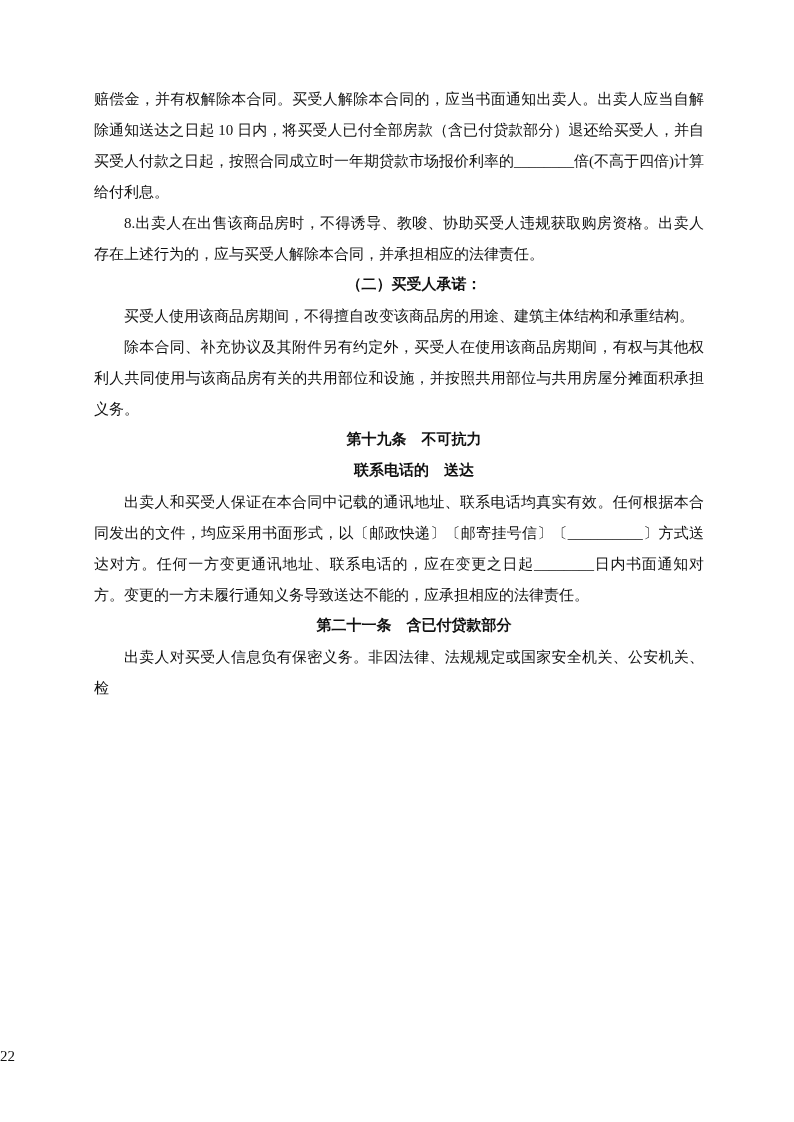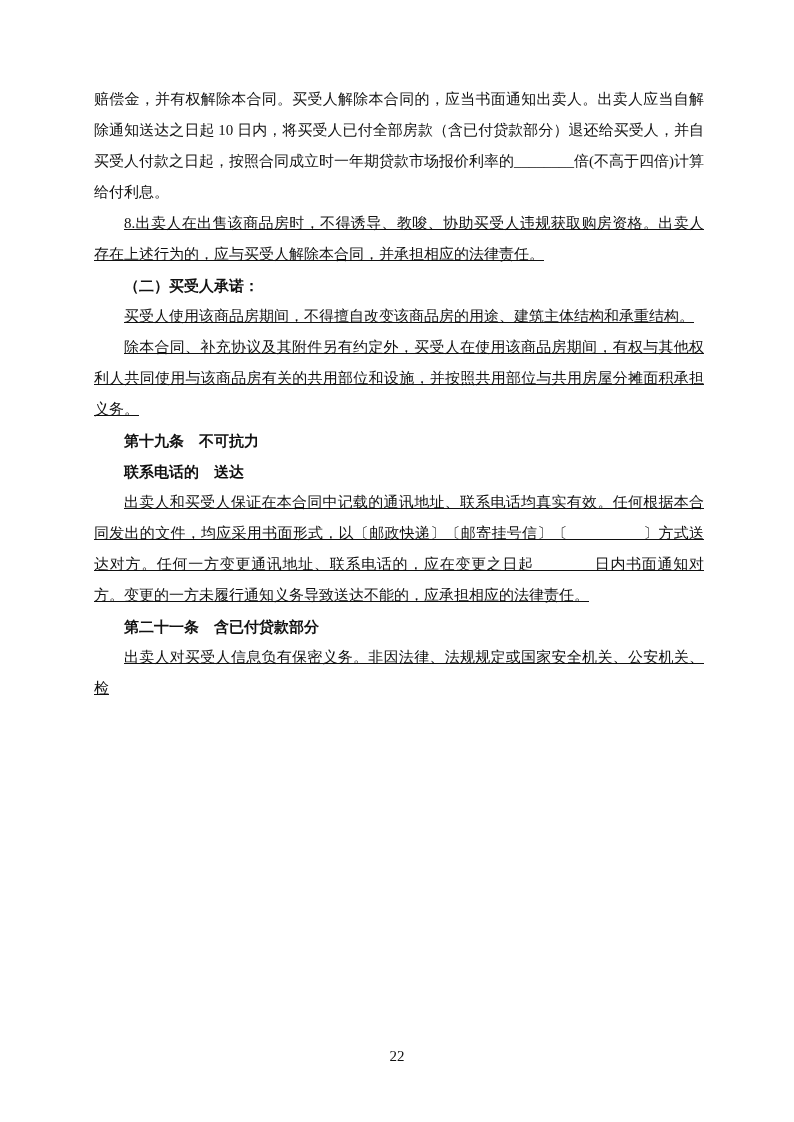--- a/index.html
+++ b/index.html
@@ -24,37 +24,36 @@
     line-height: 31px;
     color: #111111;
     text-align: justify;
   }
   .content p {
     margin: 0;
     padding: 0;
   }
   .para-indent {
     text-indent: 2em;
-    text-decoration: underline;
   }
   .para-noindent {
     text-indent: 0;
   }
   .heading {
-    font-family: Liberation Sans, sans-serif;
+    font-family: Liberation Mono, monospace;
     font-weight: bold;
     text-indent: 2em;
-    text-align: left;
+    text-align: center;
   }
   .page-footer {
     position: absolute;
     left: 0;
     top: 1046px;
     width: 794px;
-    text-align: center;
+    text-align: left;
     font-family: "Liberation Serif", "DejaVu Serif", serif;
     font-size: 15px;
     line-height: 20px;
     color: #111111;
   }
 </style>
 </head>
 <body>
 
 <div class="sheet">

